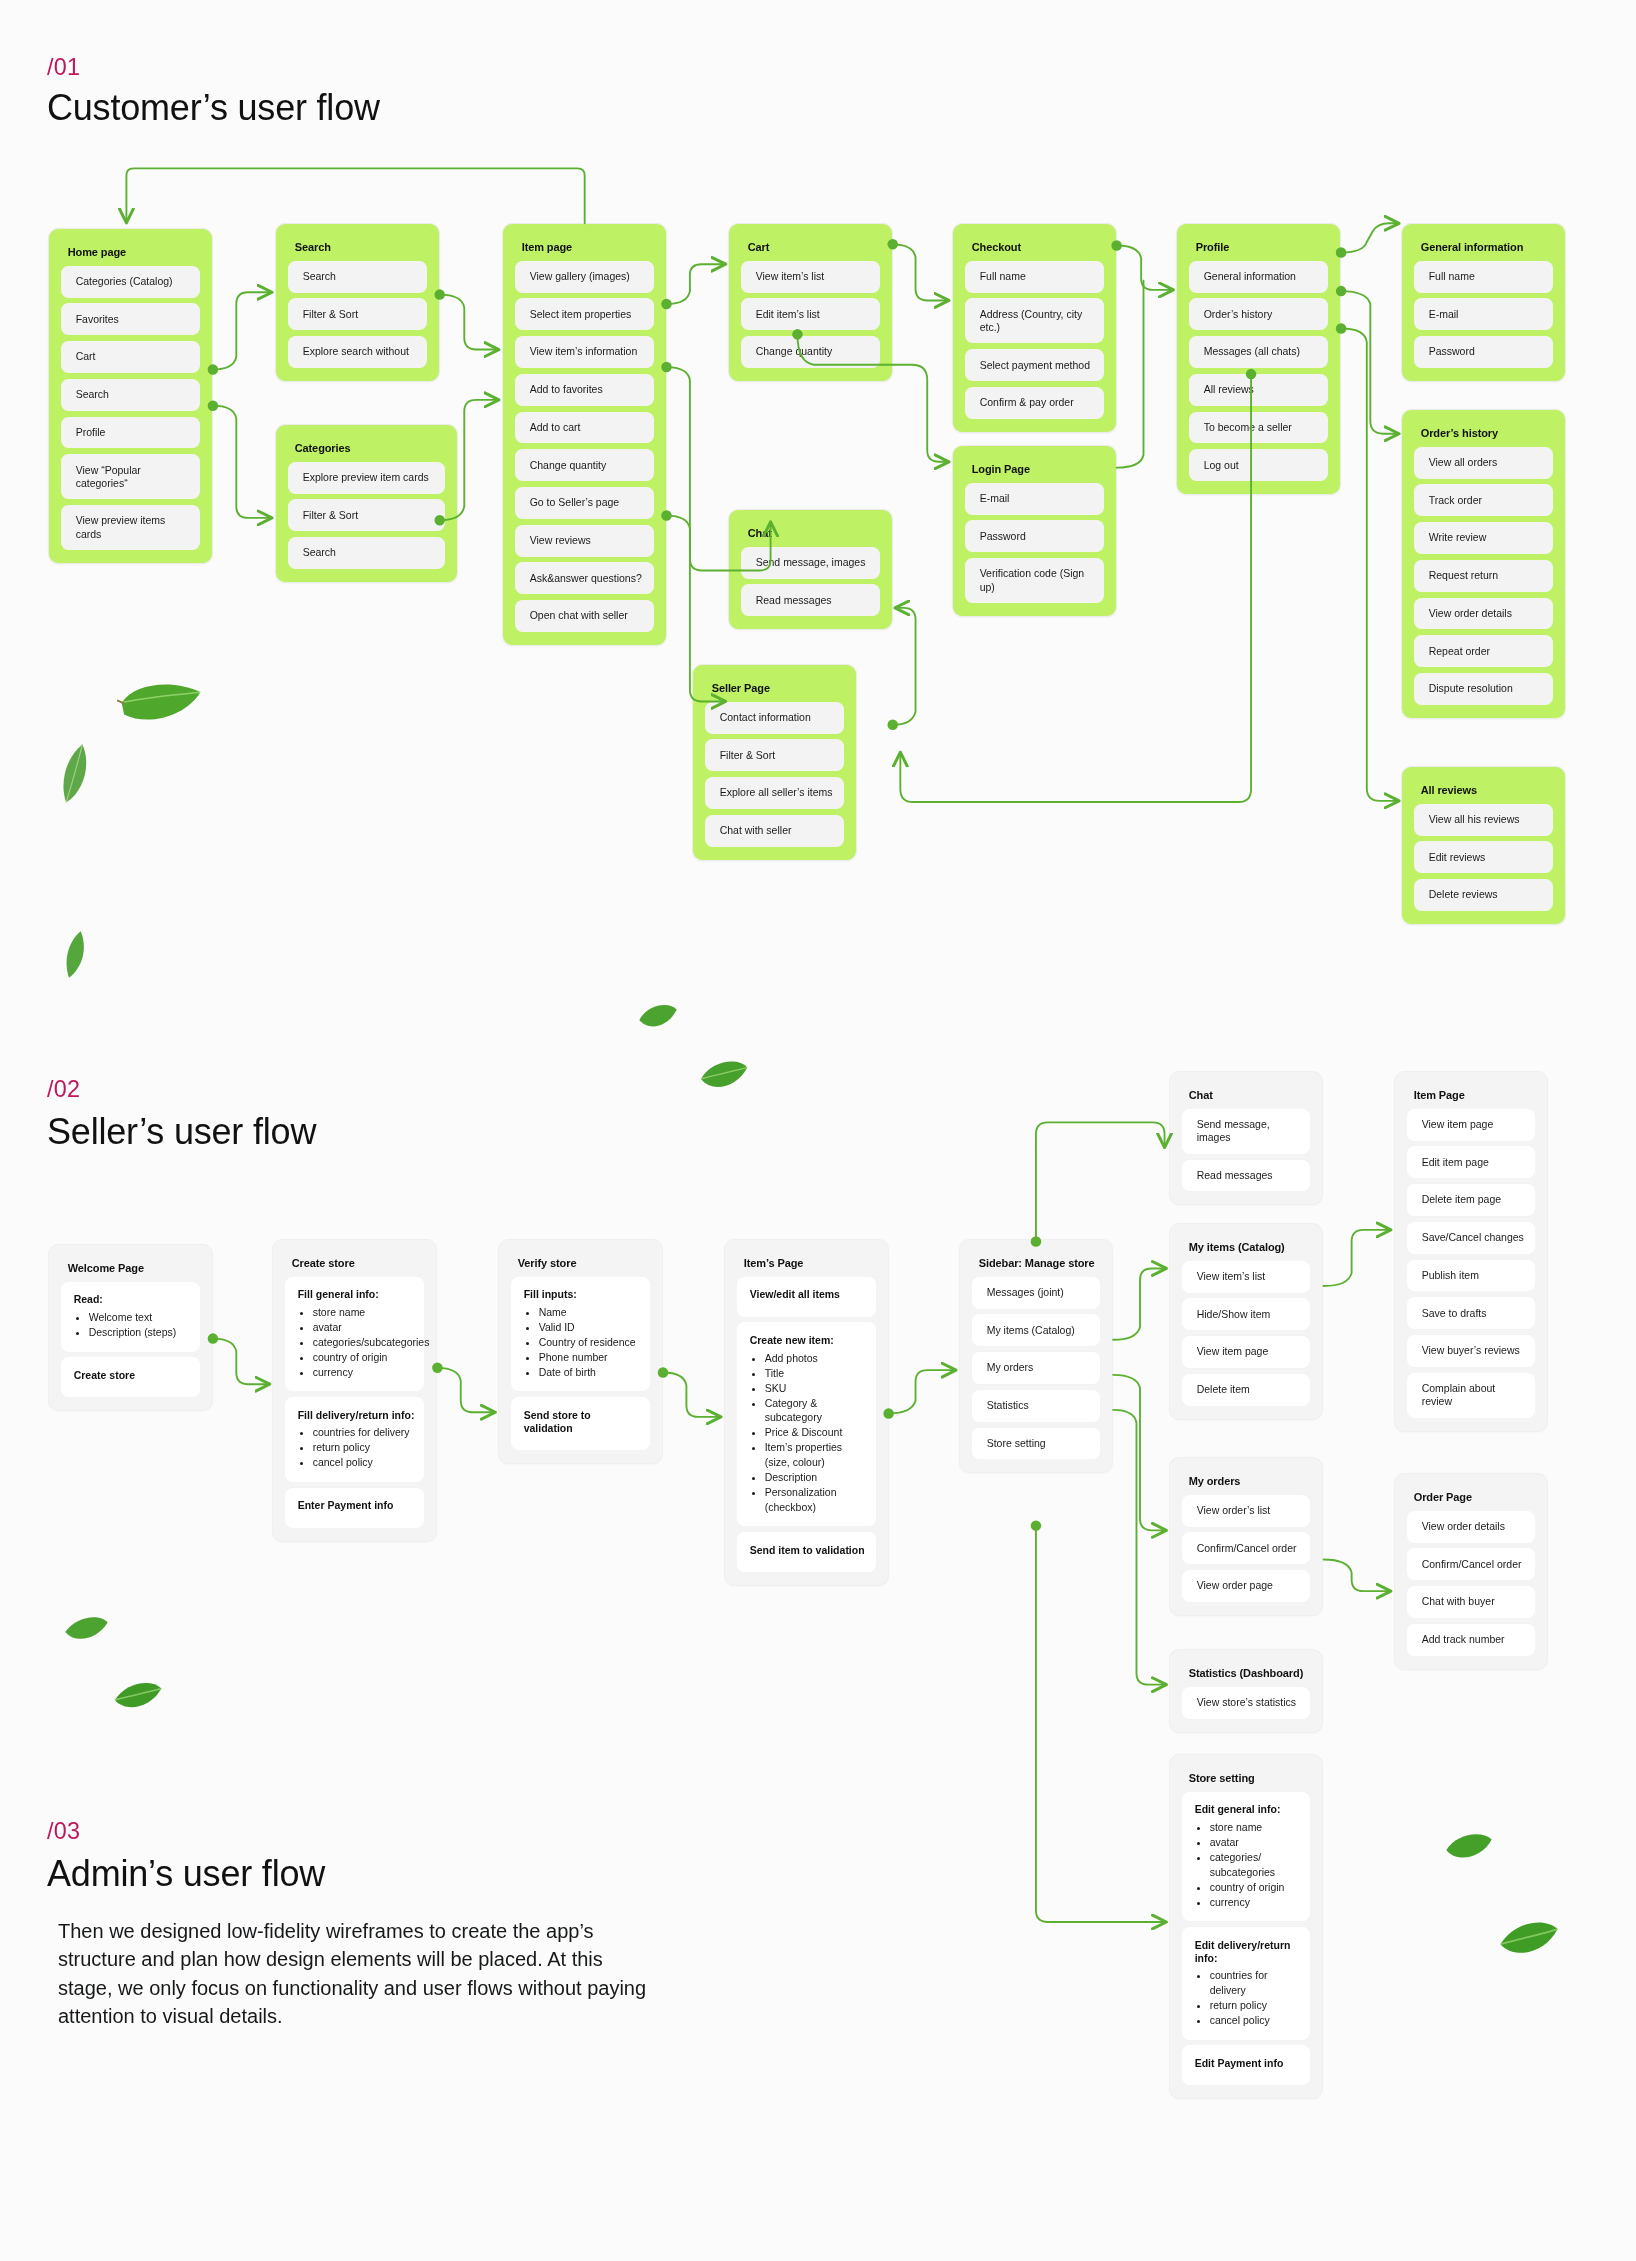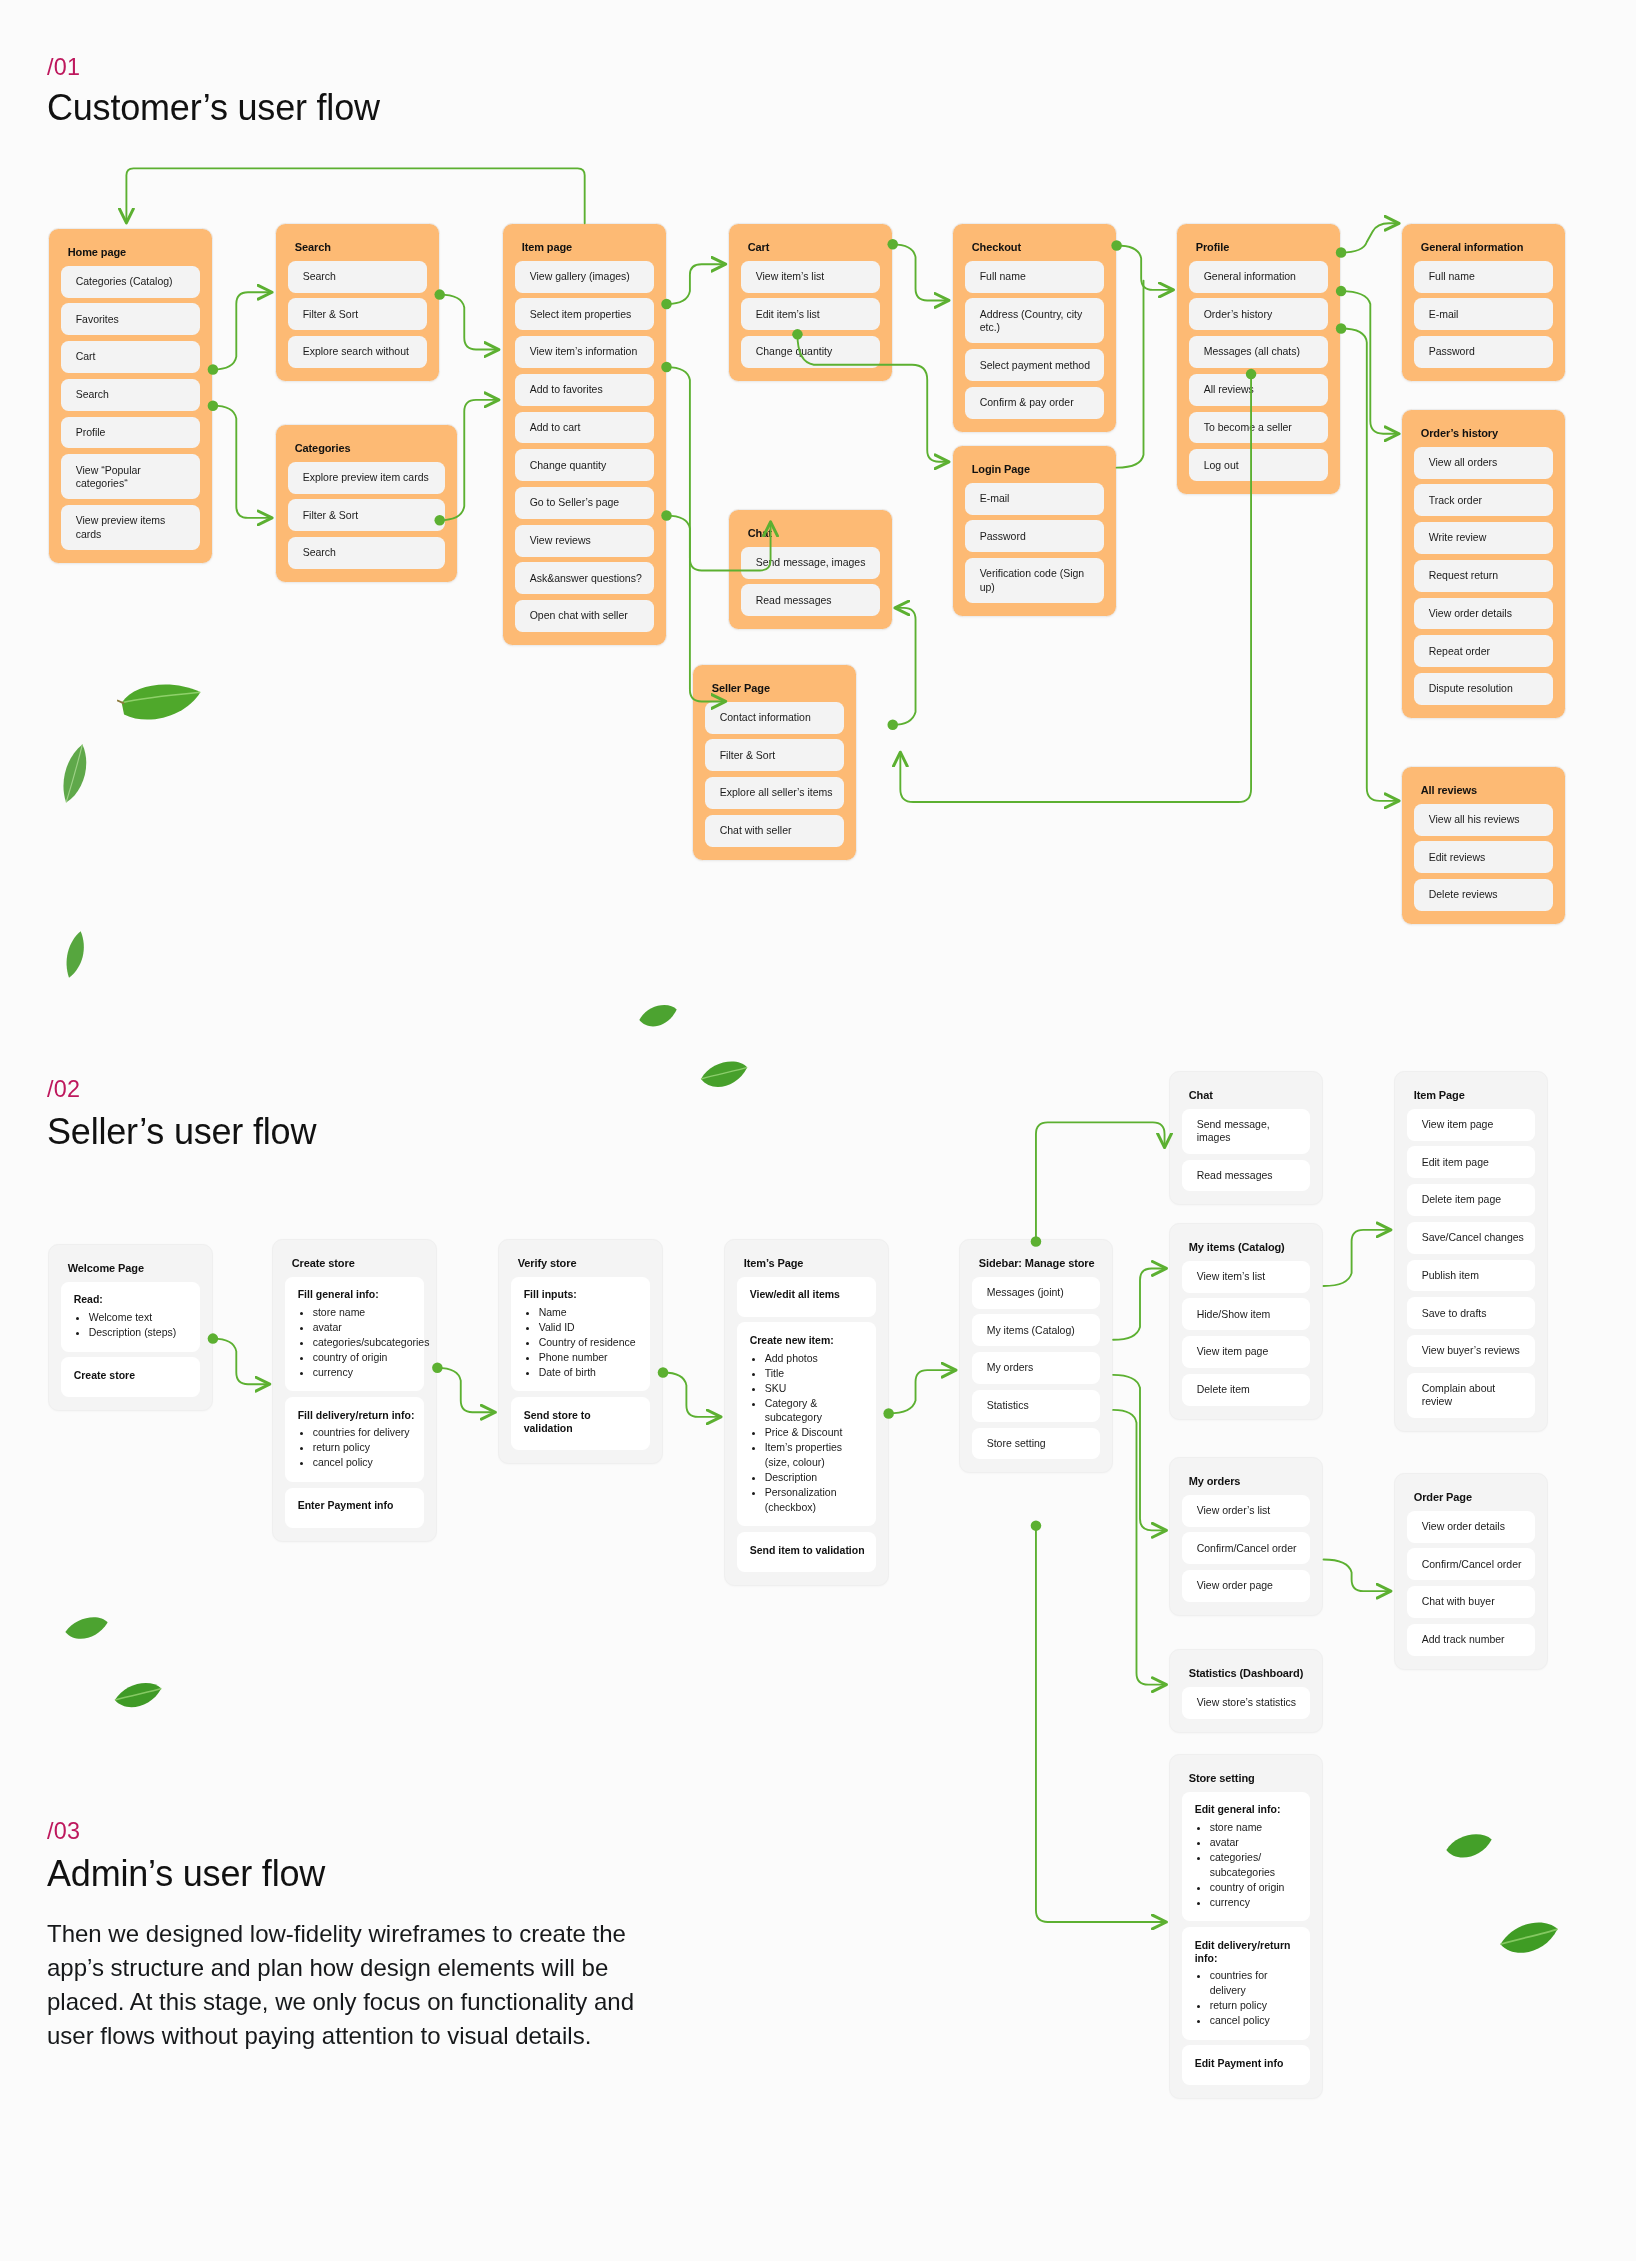--- a/index.html
+++ b/index.html
@@ -27,35 +27,36 @@
   }
   .sec-title {
     position: absolute;
     font-size: 36px;
     color: #111111;
     font-weight: 400;
     letter-spacing: -0.2px;
   }
   .sec-body {
     position: absolute;
-    font-size: 24px;
+    font-size: 20px;
     line-height: 1.42;
     color: #16181a;
     width: 590px;
     font-weight: 400;
+    margin-left: 11px;
   }
 
   
   .card {
     position: absolute;
     border-radius: 10.5px;
     padding: 13px 11.7px 13px 11.7px;
   }
   .card.light {            
-    background: #fdba74;
+    background: #bef264;
     border: 0.6px solid #ececec;
     box-shadow: 0 0.6px 1.8px rgba(0,0,0,0.035);
   }
   .card.grey {             
     background: #f4f4f4;
     border: 0.6px solid #efefef;
     box-shadow: 0 0.6px 1.8px rgba(0,0,0,0.025);
   }
   .card-title {
     font-size: 11px;

